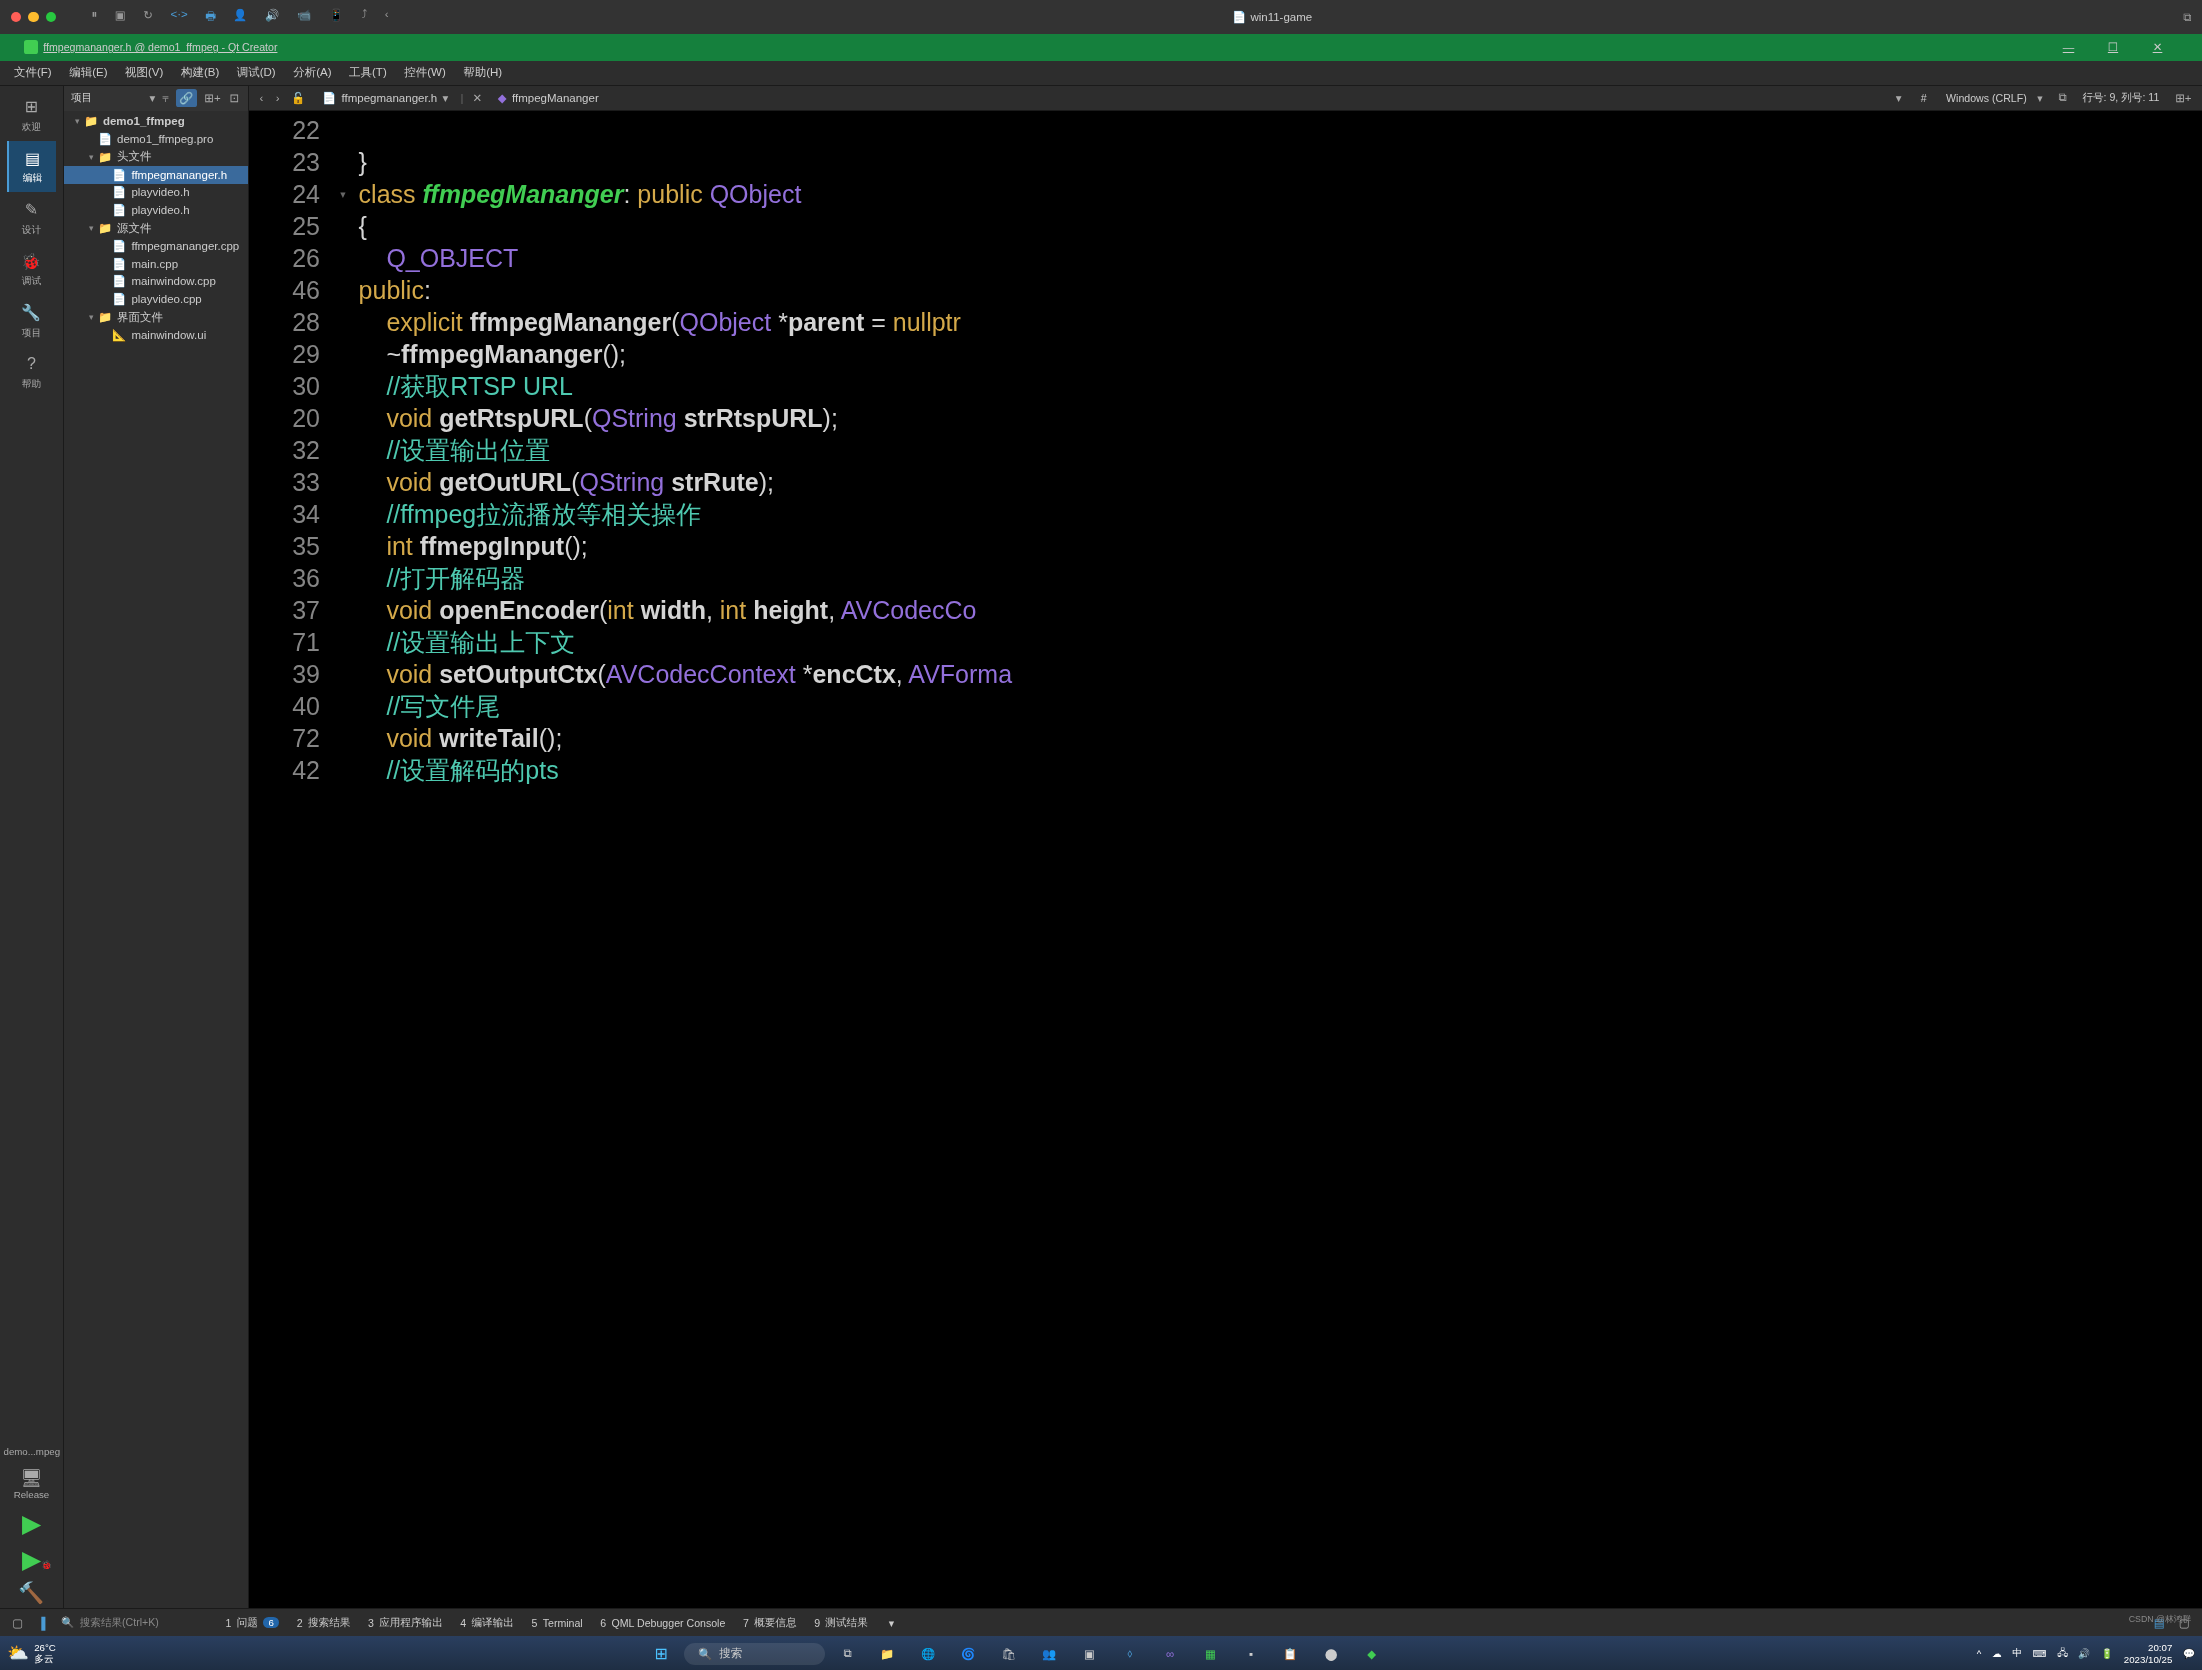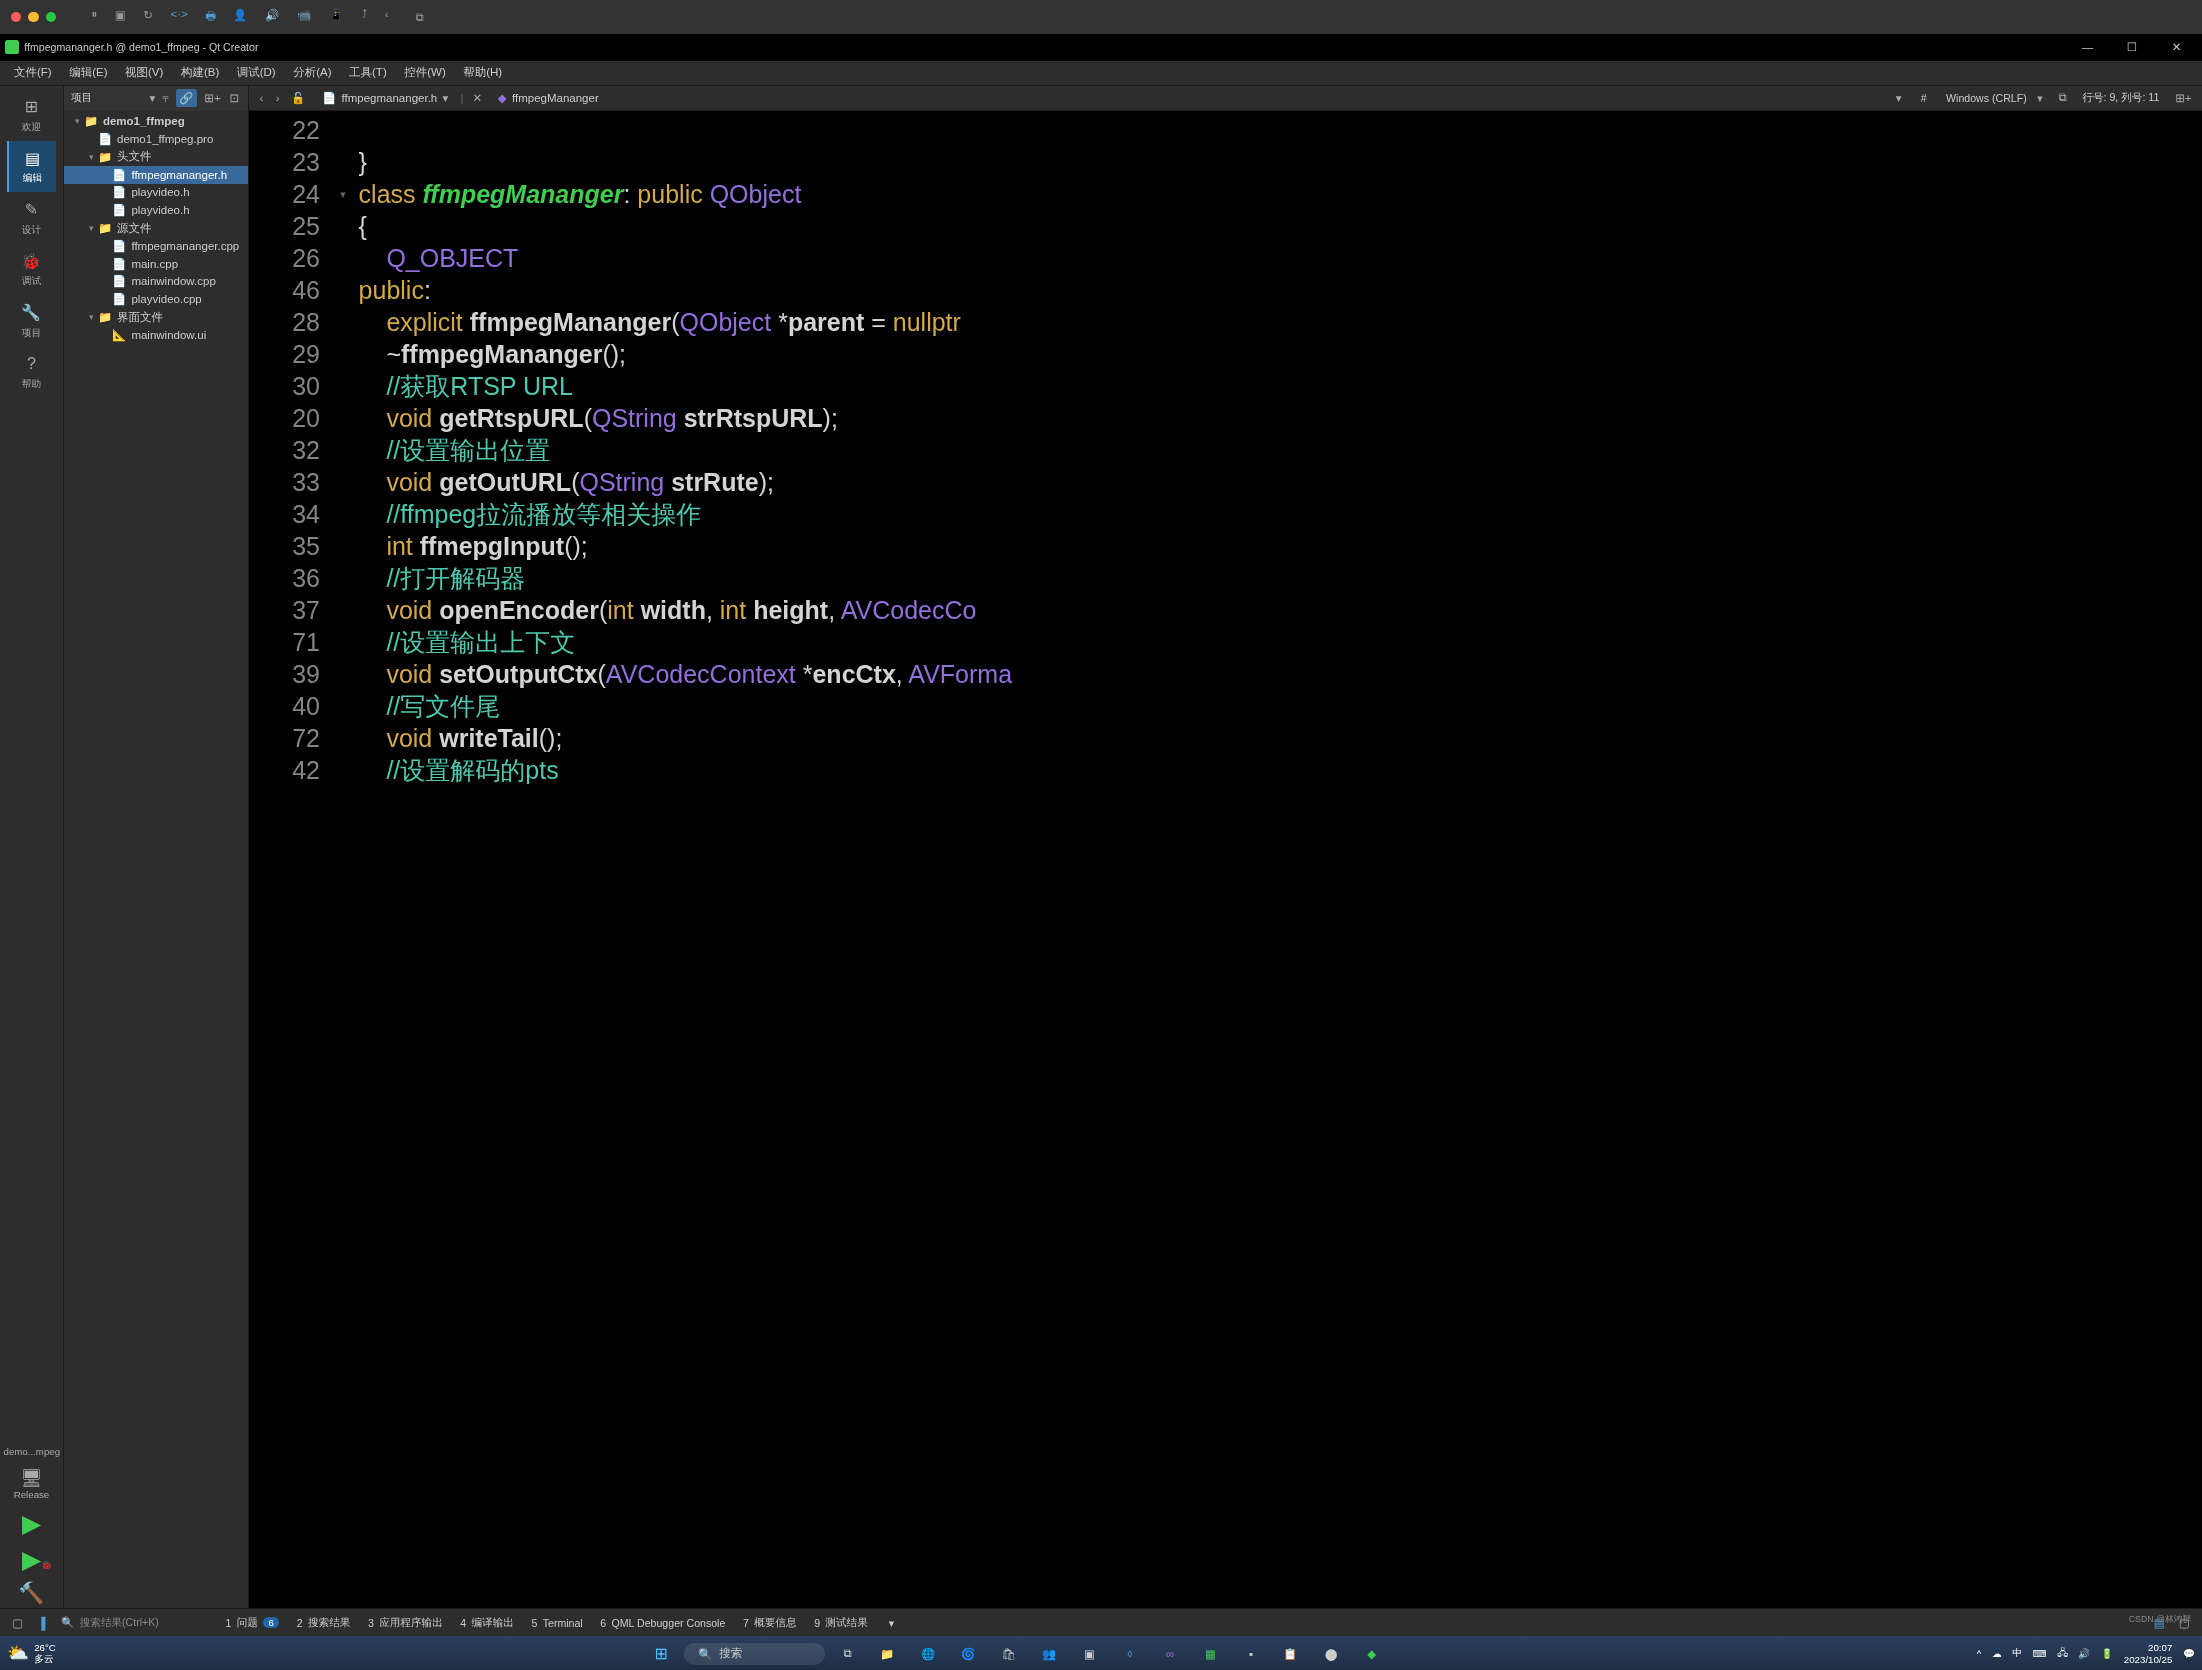--- a/index.html
+++ b/index.html
@@ -7,21 +7,21 @@
 .mac-titlebar { height: 34px; background: #333333; display: flex; align-items: center; padding: 0 10.6px; }
 .traffic-lights { display: flex; gap: 7px; }
 .tl { width: 10.6px; height: 10.6px; border-radius: 50%; }
 .tl-red { background: #ff5f57; }
 .tl-yellow { background: #febc2e; }
 .tl-green { background: #28c840; }
 .mac-icons { display: flex; gap: 17.6px; margin-left: 35px; color: #999; }
 .mac-icons > * { cursor: pointer; }
 .mac-title { flex: 1; text-align: center; color: #ccc; font-size: 11.5px; }
 .mac-right { width: 35px; display: flex; justify-content: flex-end; color: #999; }
-.qt-titlebar { height: 26.5px; background: #000000; display: flex; align-items: center; padding: 0 5px; color: #ccc; }
+.qt-titlebar { height: 26.5px; background: #15803d; display: flex; align-items: center; padding: 0 24px; color: #ccc; text-decoration: underline; }
 .qt-logo { width: 14px; height: 14px; background: #41cd52; border-radius: 2.6px; margin-right: 5.3px; }
 .qt-title { flex: 1; font-size: 10.6px; }
 .win-controls { display: flex; gap: 3.5px; }
 .win-btn { width: 41px; height: 26.5px; display: flex; align-items: center; justify-content: center; color: #ccc; }
 .menubar { height: 25px; background: #2d2d2d; display: flex; align-items: center; padding: 0 7px; gap: 3.5px; border-bottom: 0.9px solid #1a1a1a; }
 .menu-item { padding: 1.8px 7px; color: #ccc; font-size: 11.5px; cursor: pointer; }
 .main-area { display: flex; height: calc(100% - 34px - 26.5px - 25px - 28px - 35px); }
 .left-rail { width: 64px; background: #2d2d2d; display: flex; flex-direction: column; align-items: center; padding-top: 3.5px; border-right: 0.9px solid #1a1a1a; }
 .rail-item { width: 49px; padding: 7px 0; display: flex; flex-direction: column; align-items: center; gap: 3.5px; color: #aaa; cursor: pointer; font-size: 9.7px; }
 .rail-item.active { background: #1e4a6d; color: #fff; border-left: 2.6px solid #4a9cd6; }
@@ -99,20 +99,24 @@
     <span>↻</span>
     <span style="color:#4a9cd6">&lt;·&gt;</span>
     <span style="color:#4a9cd6">🖶</span>
     <span>👤</span>
     <span>🔊</span>
     <span>📹</span>
     <span>📱</span>
     <span>⤴</span>
     <span>‹</span>
   </div>
+  <div class="mac-title">
+    <span>📄</span>
+    <span>win11-game</span>
+  </div>
   <div class="mac-right">
       <span>⧉</span>
     </div>
 </div>
 
 <div class="qt-titlebar">
   <div class="qt-logo"></div>
   <div class="qt-title">ffmpegmananger.h @ demo1_ffmpeg - Qt Creator</div>
   <div class="win-controls">
     <div class="win-btn">—</div>

